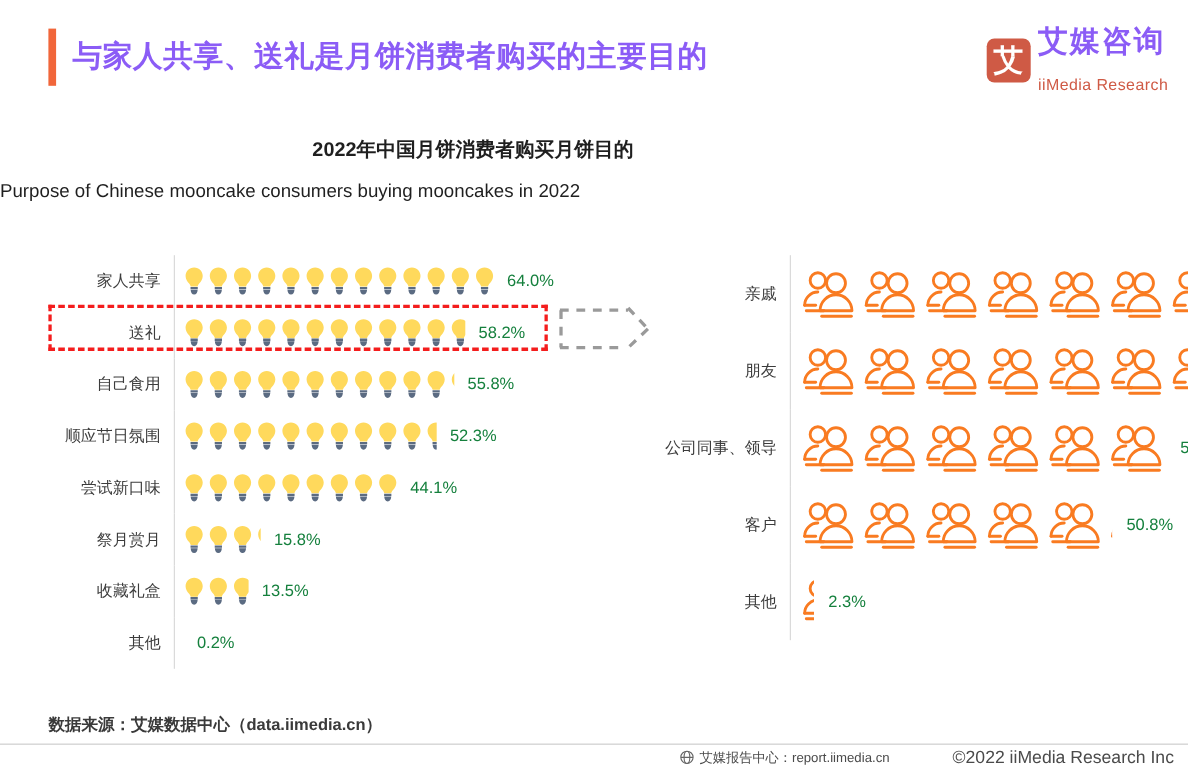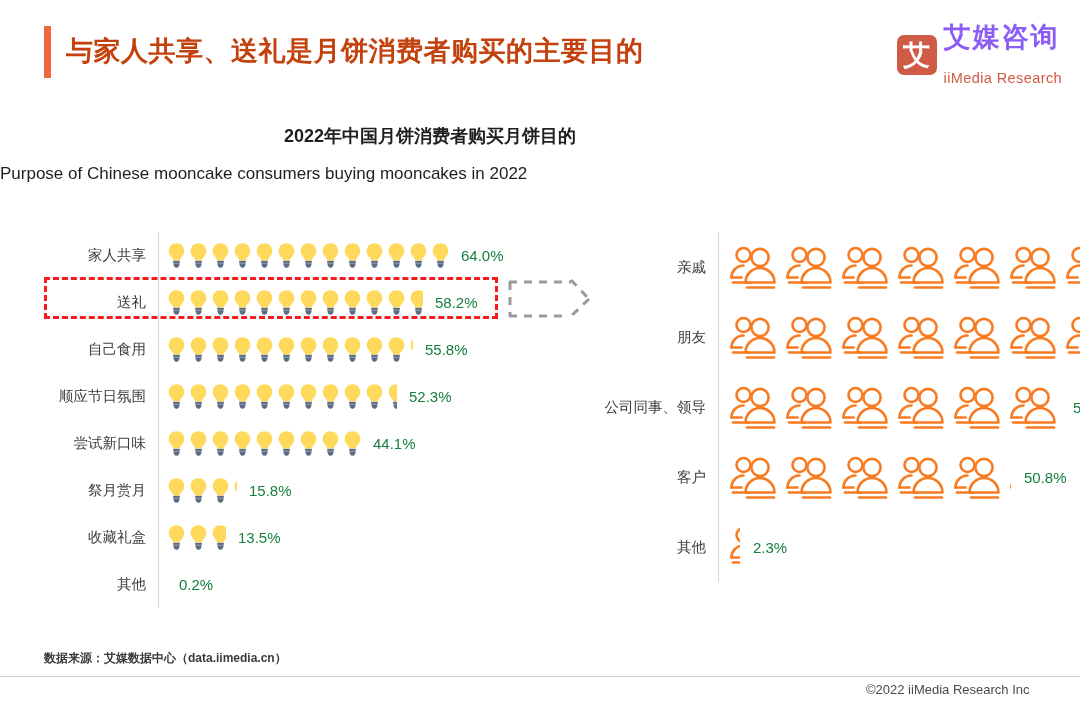--- a/index.html
+++ b/index.html
@@ -31,21 +31,21 @@
     height: 52px;
     background: #f1663a;
   }
   .page-title {
     position: absolute;
     left: 66px;
     top: 33px;
     font-size: 27px;
     font-weight: 700;
     letter-spacing: 0.5px;
-    color: #c2410c;
+    color: #8b5cf6;
     white-space: nowrap;
   }
 
   .logo {
     position: absolute;
     right: 18px;
     top: 24px;
     display: flex;
     align-items: center;
     gap: 7px;
@@ -171,21 +171,21 @@
     width: 100px;
     height: 55px;
     pointer-events: none;
   }
 
   
   .source {
     position: absolute;
     left: 44px;
     top: 650px;
-    font-size: 12px;
+    font-size: 15px;
     font-weight: 700;
     color: #3a3a3a;
     white-space: nowrap;
   }
   .footer-rule {
     position: absolute;
     left: 0; top: 676px;
     width: 1080px; height: 1px;
     background: #c9c9c9;
   }
@@ -202,21 +202,21 @@
     display: flex;
     align-items: center;
     gap: 5px;
     font-size: 12px;
     color: #4a4a4a;
     white-space: nowrap;
   }
   .f-copy {
     position: absolute;
     left: 866px;
-    font-size: 13px;
+    font-size: 16px;
     color: #4a4a4a;
     white-space: nowrap;
   }
 </style>
 </head>
 <body>
 
 <div class="header">
   <div class="title-bar"></div>
   <div class="page-title">与家人共享、送礼是月饼消费者购买的主要目的</div>
@@ -1079,14 +1079,24 @@
     <path d="M4 44 H62" stroke="#9a9a9a" stroke-width="3" stroke-dasharray="8 7"></path>
     <path d="M5 10 V44" stroke="#9a9a9a" stroke-width="3" stroke-dasharray="8 7"></path>
     <path d="M66 8 L84 27" stroke="#9a9a9a" stroke-width="3" stroke-dasharray="8 7"></path>
     <path d="M84 27 L64 46" stroke="#9a9a9a" stroke-width="3" stroke-dasharray="8 7"></path>
   </svg>
 </div>
 
 <div class="source">数据来源：艾媒数据中心（data.iimedia.cn）</div>
 <div class="footer-rule"></div>
 <div class="footer-bar">
+  <div class="f-report">
+    <span>
+      <svg width="13" height="13" viewBox="0 0 13 13" fill="none">
+        <circle cx="6.5" cy="6.5" r="5.6" stroke="#666" stroke-width="1"></circle>
+        <ellipse cx="6.5" cy="6.5" rx="2.6" ry="5.6" stroke="#666" stroke-width="1"></ellipse>
+        <path d="M1 6.5 H12" stroke="#666" stroke-width="1"></path>
+      </svg>
+    </span>
+    <span>艾媒报告中心：report.iimedia.cn</span>
+  </div>
   <div class="f-copy">©2022  iiMedia Research  Inc</div>
 </div>
 
 </body></html>

